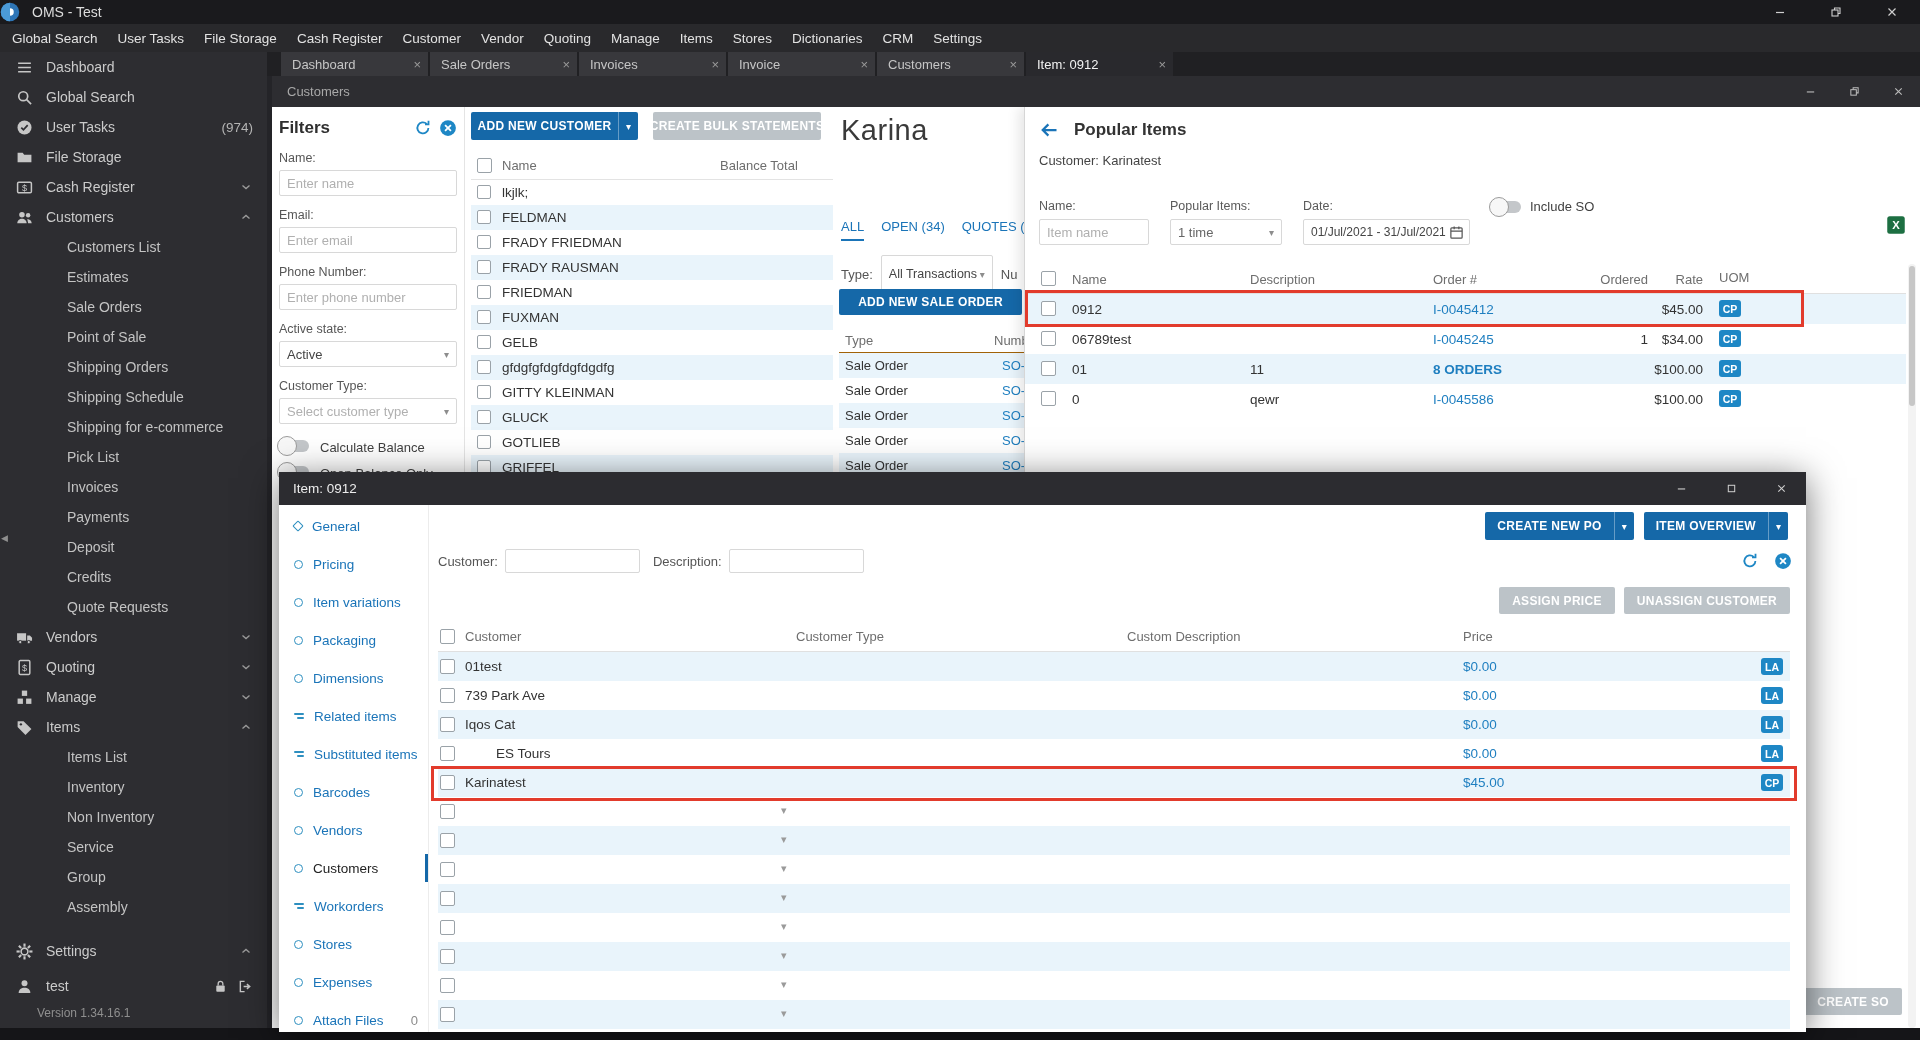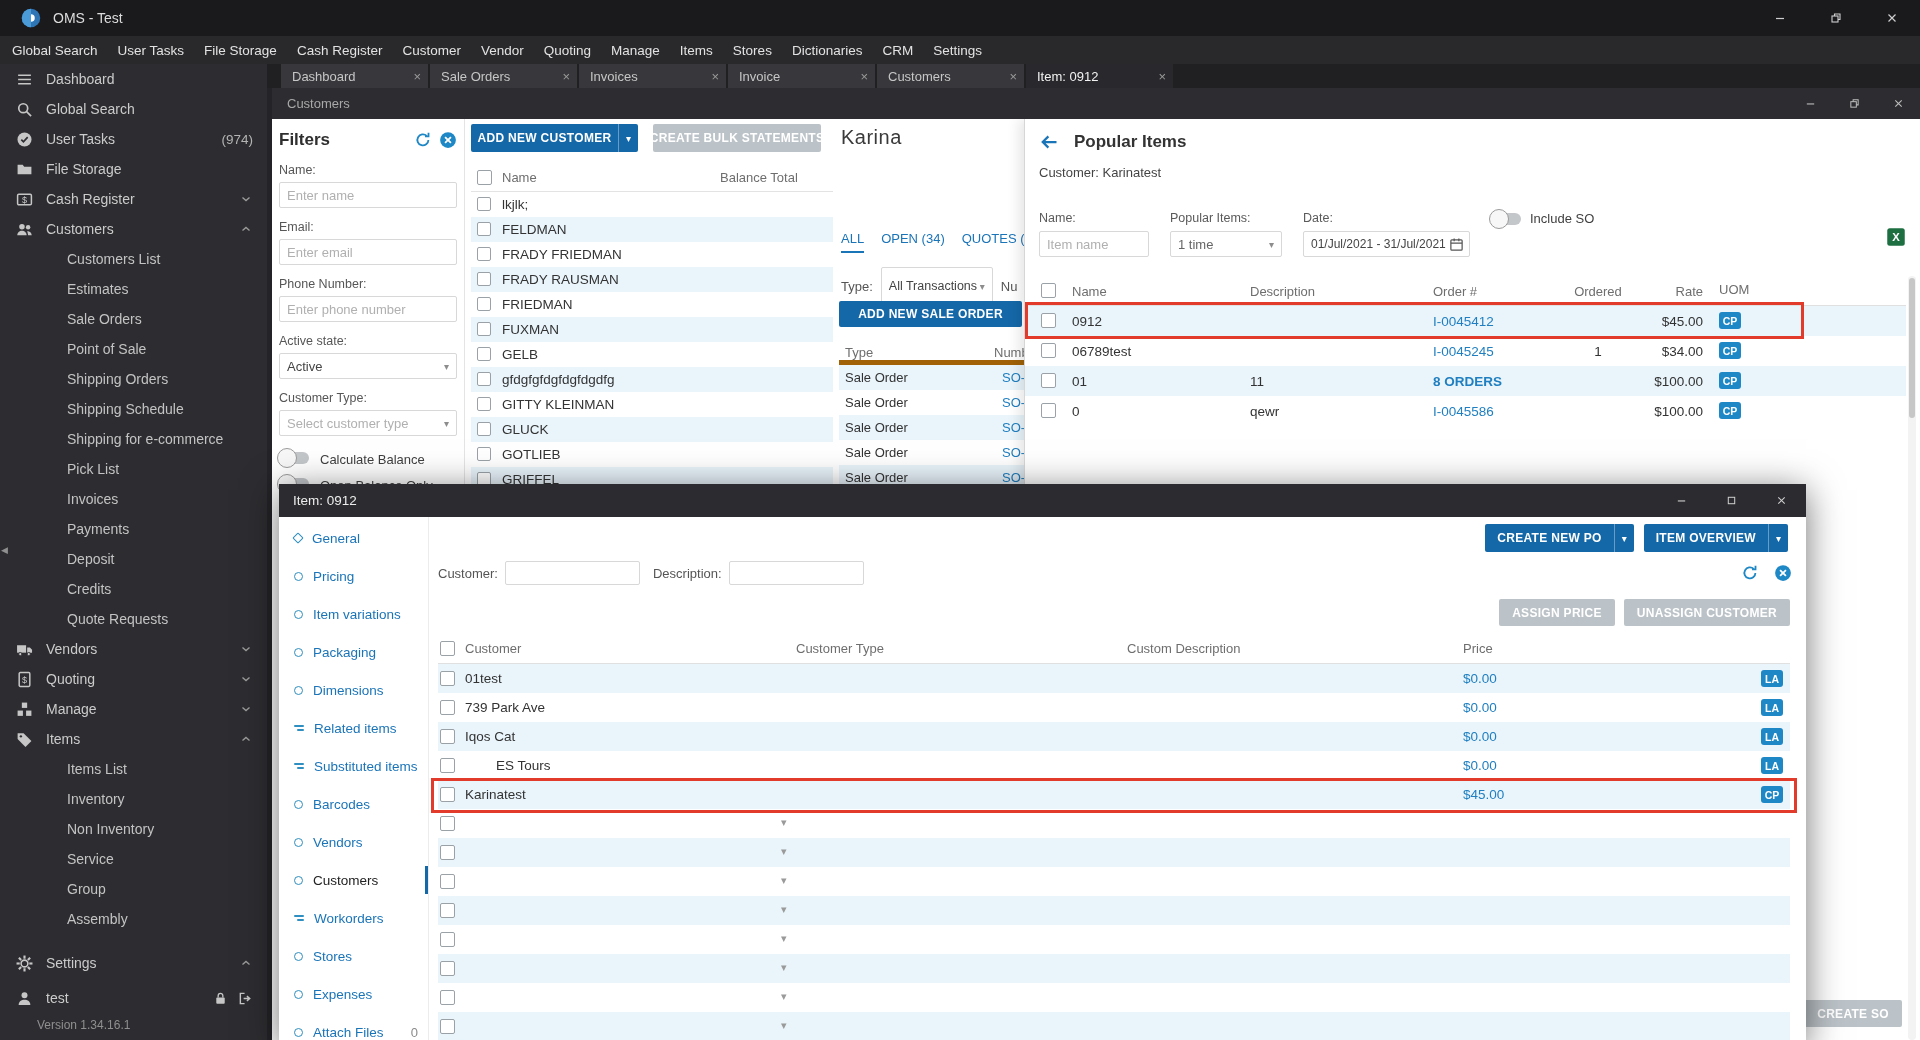--- a/index.html
+++ b/index.html
@@ -1,20 +1,20 @@
 <!DOCTYPE html>
 <html><head>
 <meta charset="utf-8">
 <style>
 *{margin:0;padding:0;box-sizing:border-box}
 html,body{width:1920px;height:1040px;overflow:hidden;background:#151518;font-family:"Liberation Sans","DejaVu Sans",sans-serif}
 svg{display:block}
 input{font-family:inherit;outline:none}
 
-.titlebar{height:36px;background:#1a1a1d;display:flex;align-items:center;padding-left:21px;color:#e8e8e8}
+.titlebar{height:24px;background:#1a1a1d;display:flex;align-items:center;padding-left:0;color:#e8e8e8}
 .app-logo{width:20px;height:20px;flex:none;margin-right:12px}
 .app-title{font-size:14px;color:#dcdcdc}
 .tb-controls{margin-left:auto;display:flex;height:100%}
 .tb-btn{width:56px;height:100%;display:flex;align-items:center;justify-content:center;color:#cfcfcf}
 .menubar{height:28px;background:#29292c;display:flex;align-items:center;color:#e2e2e2;font-size:13.5px;padding-left:2px}
 .menu-item{padding:0 10px;height:100%;display:flex;align-items:center;white-space:nowrap}
 .app-body{display:flex;height:976px}
 
 .sidebar{width:267px;flex:none;background:#2d2d31;display:flex;flex-direction:column;color:#cbcbcb;position:relative;z-index:2;overflow:hidden}
 .sb-item{height:30px;flex:none;display:flex;align-items:center;padding:0 14px 0 16px;font-size:14px;gap:13px;white-space:nowrap}
@@ -76,28 +76,28 @@
 .cl-head{position:absolute;left:0;right:0;top:44px;height:29px;border-bottom:1px solid #e3e3e3;font-size:13px;color:#6e6e6e}
 .cl-head .cb{position:absolute;left:6px;top:7px}
 .cl-name{position:absolute;left:31px;top:7px}
 .cl-bal{position:absolute;left:249px;top:7px}
 .cl-rows{position:absolute;left:0;right:0;top:73px}
 .cl-row{height:25px;position:relative;font-size:13.5px;color:#333}
 .cl-row .cb{position:absolute;left:6px;top:5px;width:14px;height:14px}
 .cl-row .nm{position:absolute;left:31px;top:5px;white-space:nowrap}
 
 .karina{position:absolute;left:567px;top:0;width:185px;bottom:0;overflow:hidden}
-.k-name{font-size:20px;font-weight:300;color:#3a3a3a;margin:7px 0 0 2px;letter-spacing:.5px}
+.k-name{font-size:29px;font-weight:300;color:#3a3a3a;margin:7px 0 0 2px;letter-spacing:.5px}
 .k-tabs{position:absolute;left:2px;top:112px;display:flex;gap:17px;font-size:13px;font-weight:normal;color:#1a74b8;white-space:nowrap}
 .k-tab{padding-bottom:5px}
 .k-tab.active{border-bottom:2px solid #1a74b8}
 .k-typerow{position:absolute;left:2px;top:148px;display:flex;align-items:center;gap:8px;font-size:13px;color:#555;white-space:nowrap}
 .k-select{width:112px;height:38px;font-size:12.5px;flex:none}
 .k-addso{position:absolute;left:0;top:182px;width:183px;height:26px;border-radius:2px}
-.k-thead{position:absolute;left:0;top:221px;height:25px;width:185px;border-bottom:5px solid #a16207;font-size:13px;color:#6e6e6e}
+.k-thead{position:absolute;left:0;top:221px;height:25px;width:185px;border-bottom:1px solid #a16207;font-size:13px;color:#6e6e6e}
 .kc1{position:absolute;left:6px;top:5px;white-space:nowrap}
 .kc2{position:absolute;left:155px;top:5px;white-space:nowrap}
 .k-rows{position:absolute;left:0;top:246px;width:185px}
 .k-row{height:25px;position:relative;font-size:13px;color:#333}
 .k-row .kc2{left:163px}
 
 .popular{position:absolute;left:752px;top:0;right:0;bottom:0;background:#fff;border-left:1px solid #d6d6d6;box-shadow:-5px 0 12px rgba(0,0,0,.10)}
 .pop-head{display:flex;align-items:center;gap:15px;padding:13px 0 0 14px}
 .back{width:20px;height:20px;color:#1a74b8;flex:none}
 .pop-title{font-size:17px;font-weight:600;color:#333}
@@ -112,21 +112,21 @@
 .cal{width:15px;height:15px;color:#555;flex:none}
 .toggle-inline{display:flex;align-items:center;gap:9px;}
 .excel{position:absolute;right:14px;top:108px;width:20px;height:20px}
 .pop-table{position:absolute;left:0;right:14px;top:157px}
 .pt-head{height:30px;border-bottom:1px solid #e0e0e0;position:relative;font-size:13px;color:#6e6e6e}
 .pt-row{height:30px;position:relative;font-size:13.5px;color:#333}
 .pc-cb{position:absolute;left:16px;top:7px}
 .pc-name{position:absolute;left:47px;top:8px;white-space:nowrap}
 .pc-desc{position:absolute;left:225px;top:8px;white-space:nowrap}
 .pc-order{position:absolute;left:408px;top:8px;white-space:nowrap}
-.pc-ordered{position:absolute;left:523px;width:100px;top:8px;text-align:center}
+.pc-ordered{position:absolute;left:523px;width:100px;top:8px;text-align:right}
 .pc-rate{position:absolute;left:598px;width:80px;top:8px;text-align:right}
 .pc-uom{position:absolute;left:694px;top:6px}
 .pop-scroll{position:absolute;top:157px;bottom:0;right:4px;width:8px;background:#f3f3f3;border-radius:4px}
 .thumb{position:absolute;left:1px;top:2px;width:6px;height:140px;background:#c7c7c7;border-radius:3px}
 .create-so{position:absolute;right:18px;bottom:13px;height:27px;padding:0 13px}
 
 .item-win{position:absolute;left:12px;top:396px;width:1527px;height:560px;background:#fff;box-shadow:0 6px 34px rgba(0,0,0,.55);z-index:10;display:flex;flex-direction:column}
 .iw-tb{height:33px;background:#2c2c30;display:flex;align-items:center;padding-left:14px;flex:none}
 .iw-title{font-size:13.5px;color:#ececec}
 .iw-tb .tb-controls{margin-left:auto;height:100%}

